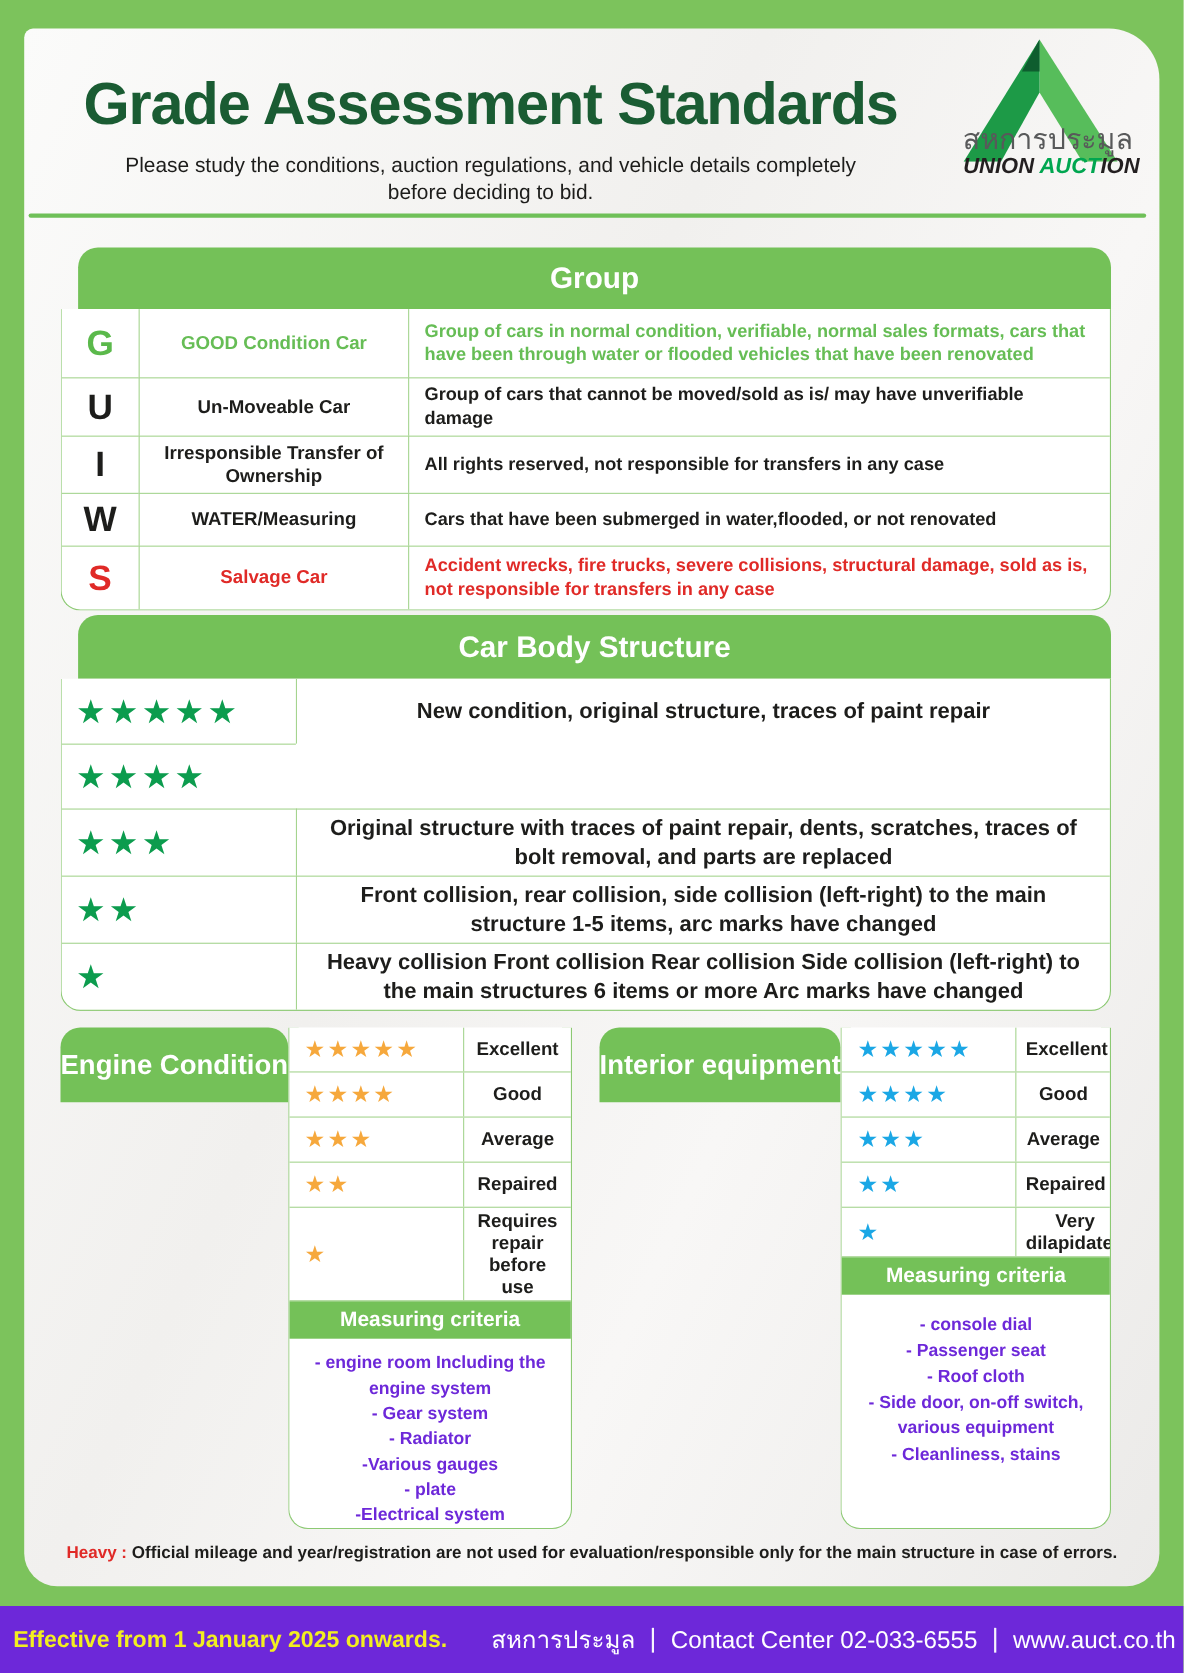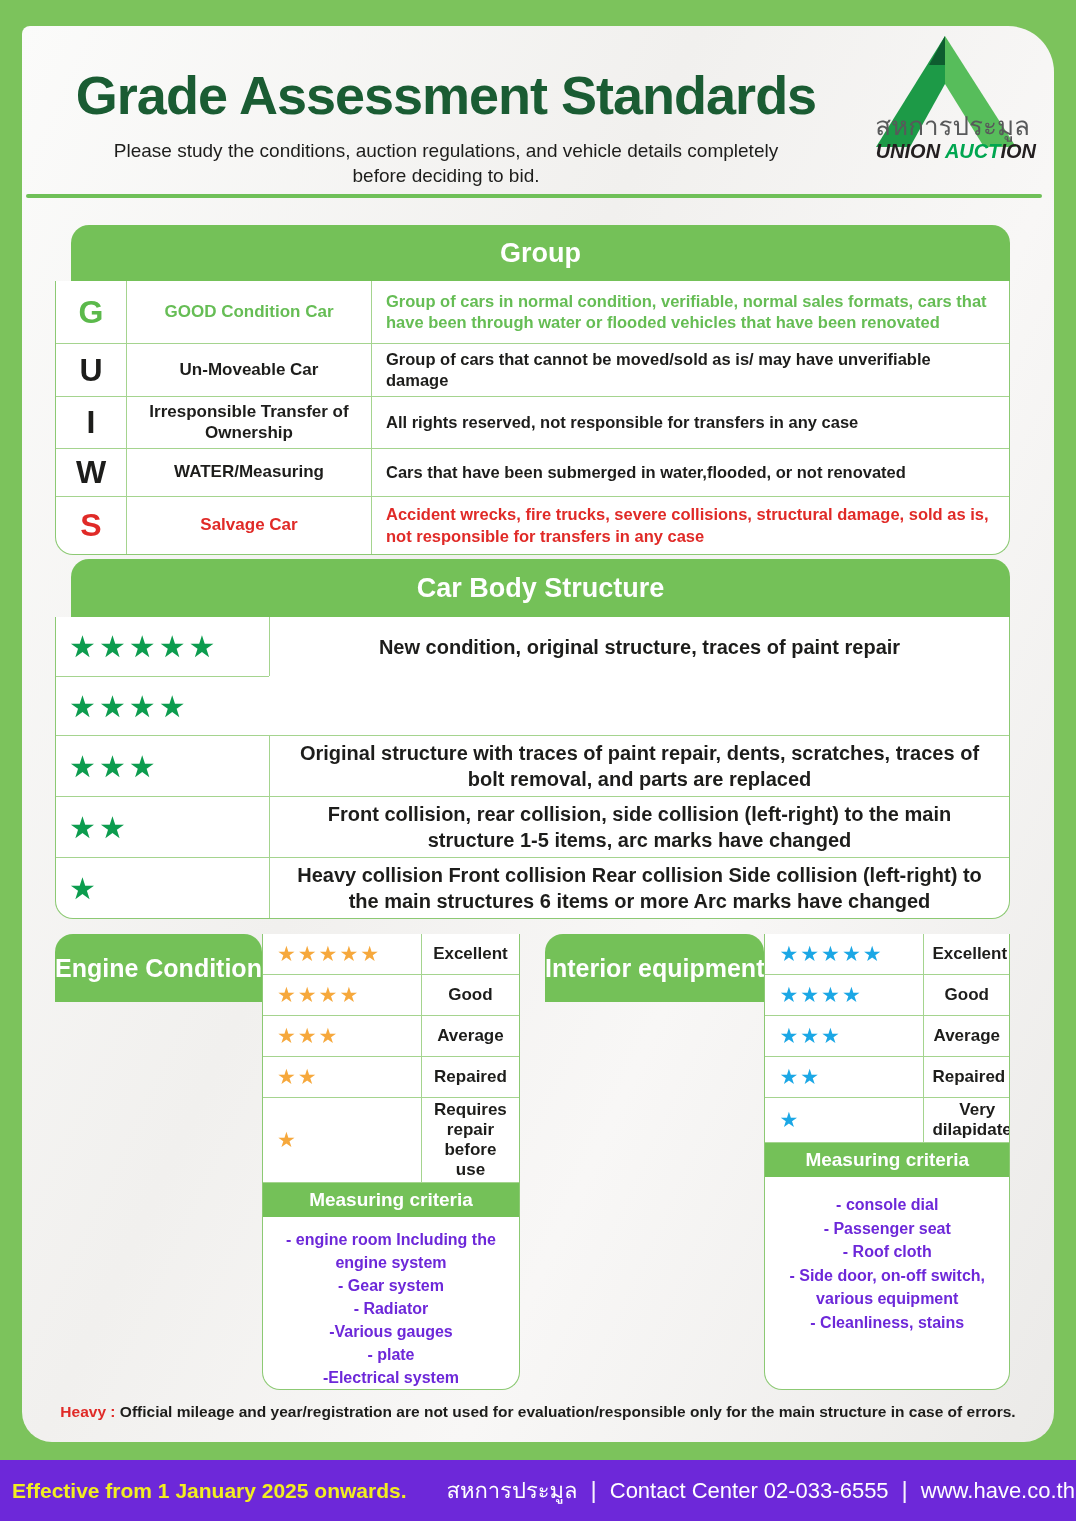--- a/index.html
+++ b/index.html
@@ -225,16 +225,16 @@
     <p class="note"><span class="note-label">Heavy :</span> <span>Official mileage and year/registration are not used for evaluation/responsible only for the main structure in case of errors.</span></p>
   </div>
 
   <footer class="footer">
     <div class="eff">Effective from 1 January 2025 onwards.</div>
     <div class="contact">
       <span>สหการประมูล</span>
       <span class="sep">|</span>
       <span>Contact Center 02-033-6555</span>
       <span class="sep">|</span>
-      <span>www.have.co.th</span>
+      <span>www.auct.co.th</span>
     </div>
   </footer>
 </div>
 
 </body></html>

